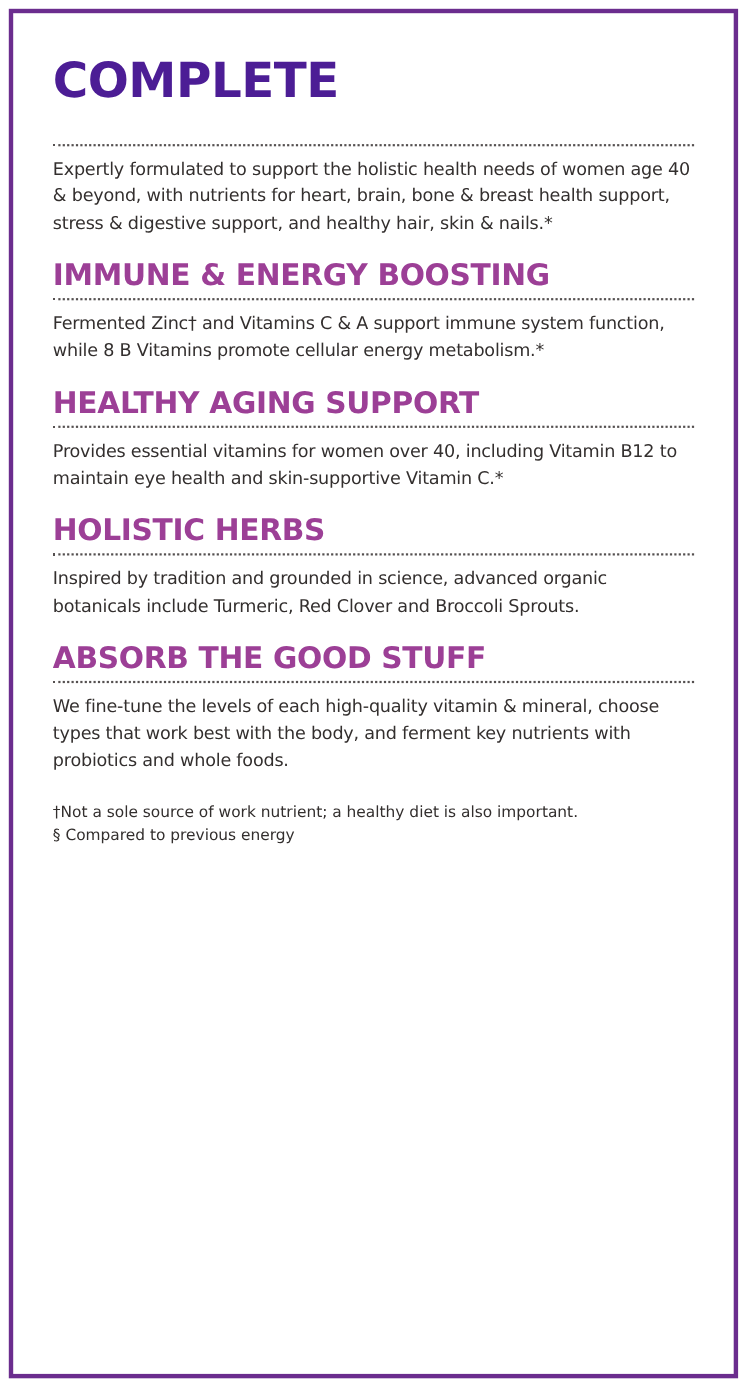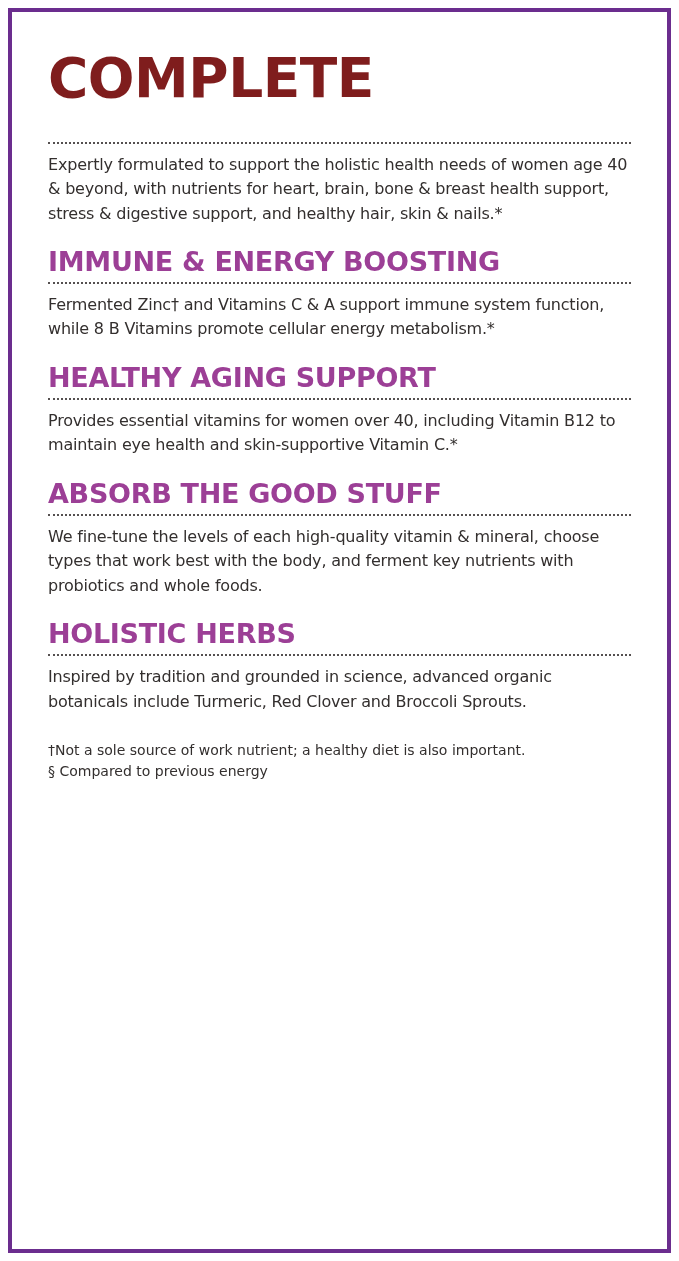--- a/index.html
+++ b/index.html
@@ -21,24 +21,24 @@
     height: 1245px;
     box-sizing: border-box;
     border: 4px solid #6b2d8e;
     background: #ffffff;
   }
   .inner {
     box-sizing: border-box;
     padding: 36px 36px 10px 36px;
   }
   .title {
-    color: #7f1d1d;
+    color: #4c1d95;
     font-family: "DejaVu Sans", sans-serif;
     font-weight: bold;
-    font-size: 55px;
+    font-size: 44px;
     line-height: 0.98;
     letter-spacing: -0.5px;
     margin: 4px 0 0 0;
     text-transform: uppercase;
   }
   .title .line2 {
     display: block;
     letter-spacing: -1px;
   }
   .sections {
@@ -107,29 +107,29 @@
         <p class="sec-body">Fermented Zinc† and Vitamins C &amp; A support immune system function, while 8 B Vitamins promote cellular energy metabolism.*</p>
       </div>
 
       <div class="section">
         <h2 class="sec-head">HEALTHY AGING SUPPORT</h2>
         <div class="rule"></div>
         <p class="sec-body">Provides essential vitamins for women over 40, including Vitamin B12 to maintain eye health and skin-supportive Vitamin C.*</p>
       </div>
 
       <div class="section">
+        <h2 class="sec-head">HOLISTIC HERBS</h2>
+        <div class="rule"></div>
+        <p class="sec-body">Inspired by tradition and grounded in science, advanced organic botanicals include Turmeric, Red Clover and Broccoli Sprouts.</p>
+      </div>
+
+      <div class="section">
         <h2 class="sec-head">ABSORB THE GOOD STUFF</h2>
         <div class="rule"></div>
         <p class="sec-body">We fine-tune the levels of each high-quality vitamin &amp; mineral, choose types that work best with the body, and ferment key nutrients with probiotics and whole foods.</p>
-      </div>
-
-      <div class="section">
-        <h2 class="sec-head">HOLISTIC HERBS</h2>
-        <div class="rule"></div>
-        <p class="sec-body">Inspired by tradition and grounded in science, advanced organic botanicals include Turmeric, Red Clover and Broccoli Sprouts.</p>
       </div>
 
     </div>
 
     <div class="footnotes">
       <p class="footnote">†Not a sole source of work nutrient; a healthy diet is also important.</p>
       <p class="footnote">§ Compared to previous energy</p>
     </div>
 
   </div>

